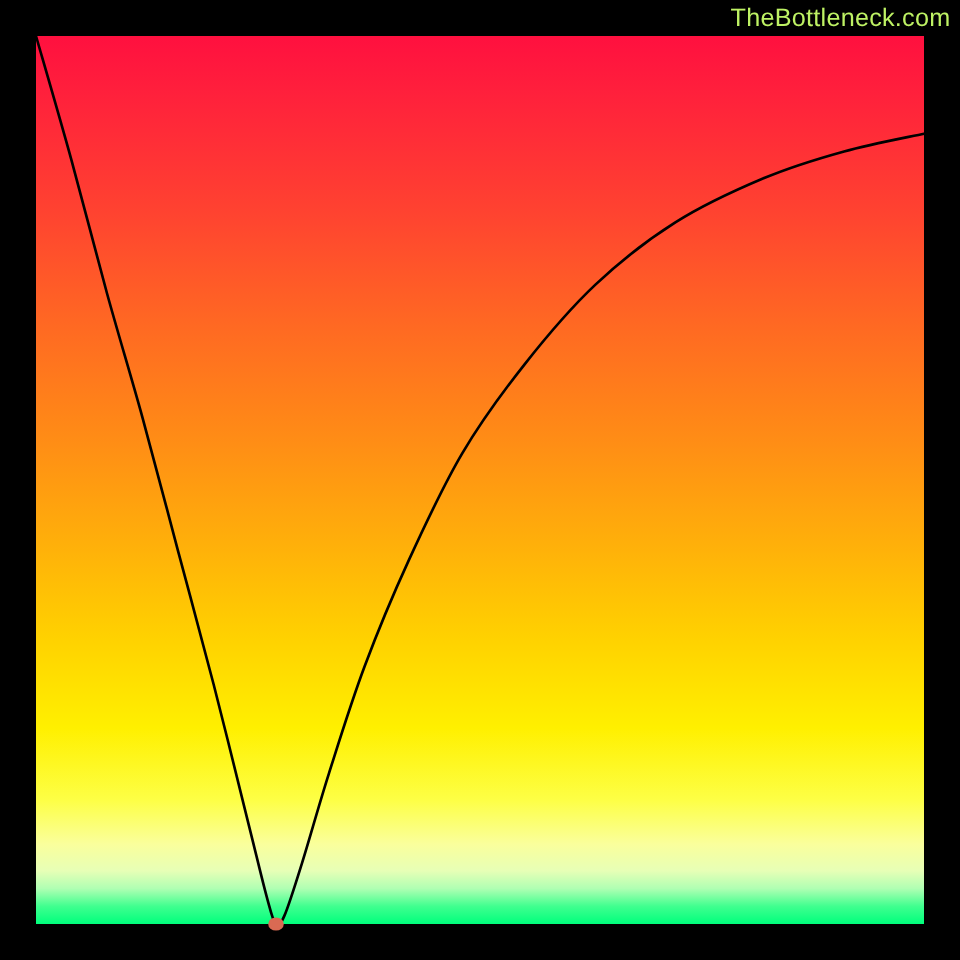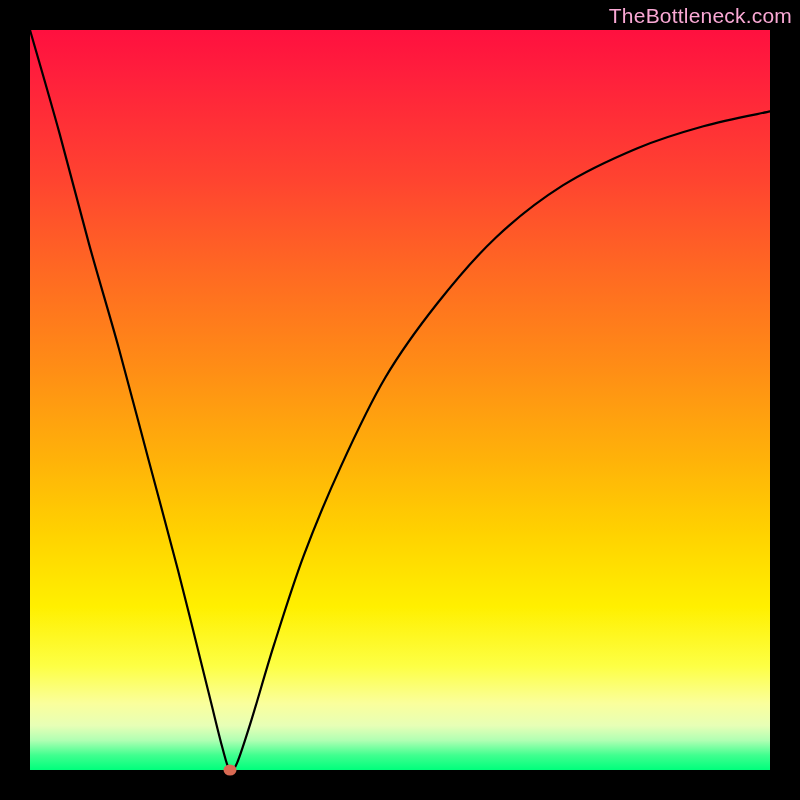--- a/index.html
+++ b/index.html
@@ -38,21 +38,21 @@
       #e7ffb6 94%,
       #b0ffb3 96%,
       #40ff8f 98%,
       #00ff7c 100%
     );
   }
   .watermark {
     position: absolute;
     top: 4px;
     right: 8px;
-    color: #f9a8d4;
+    color: #bef264;
     font-size: 21px;
     font-weight: 500;
     letter-spacing: 0.2px;
     user-select: none;
   }
   svg.curve {
     position: absolute;
     left: 0;
     top: 0;
     width: 740px;

